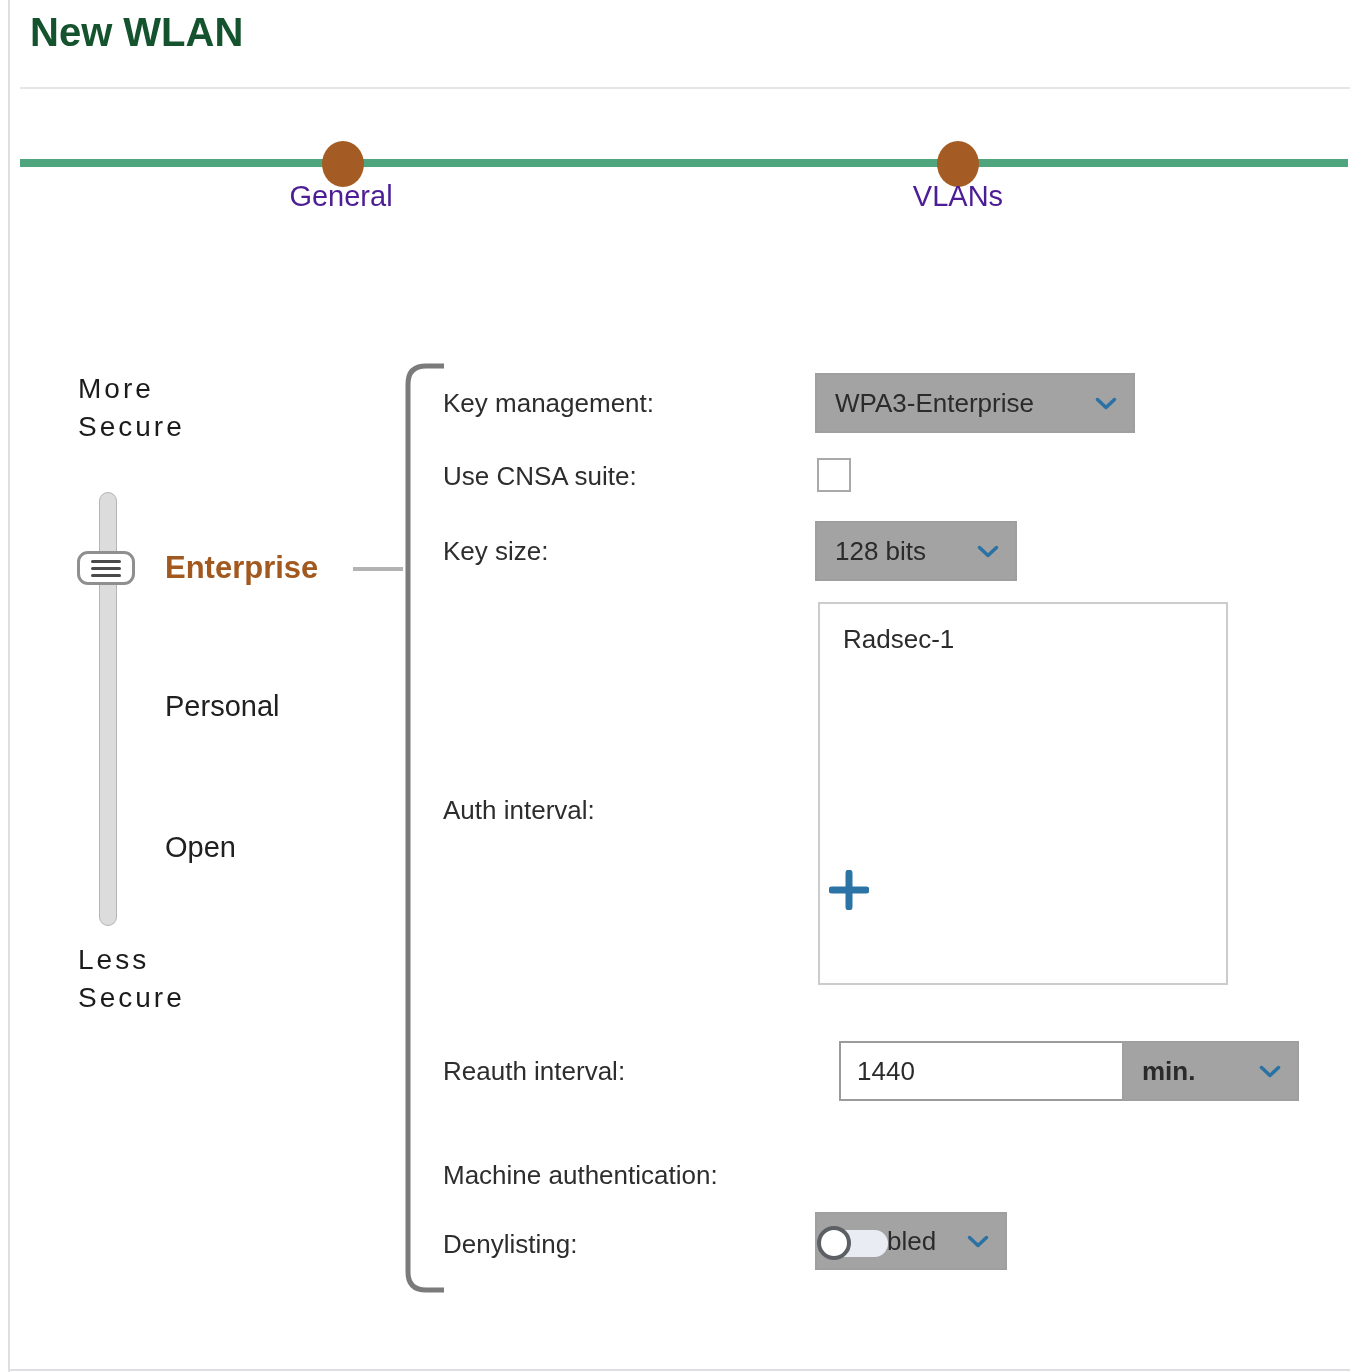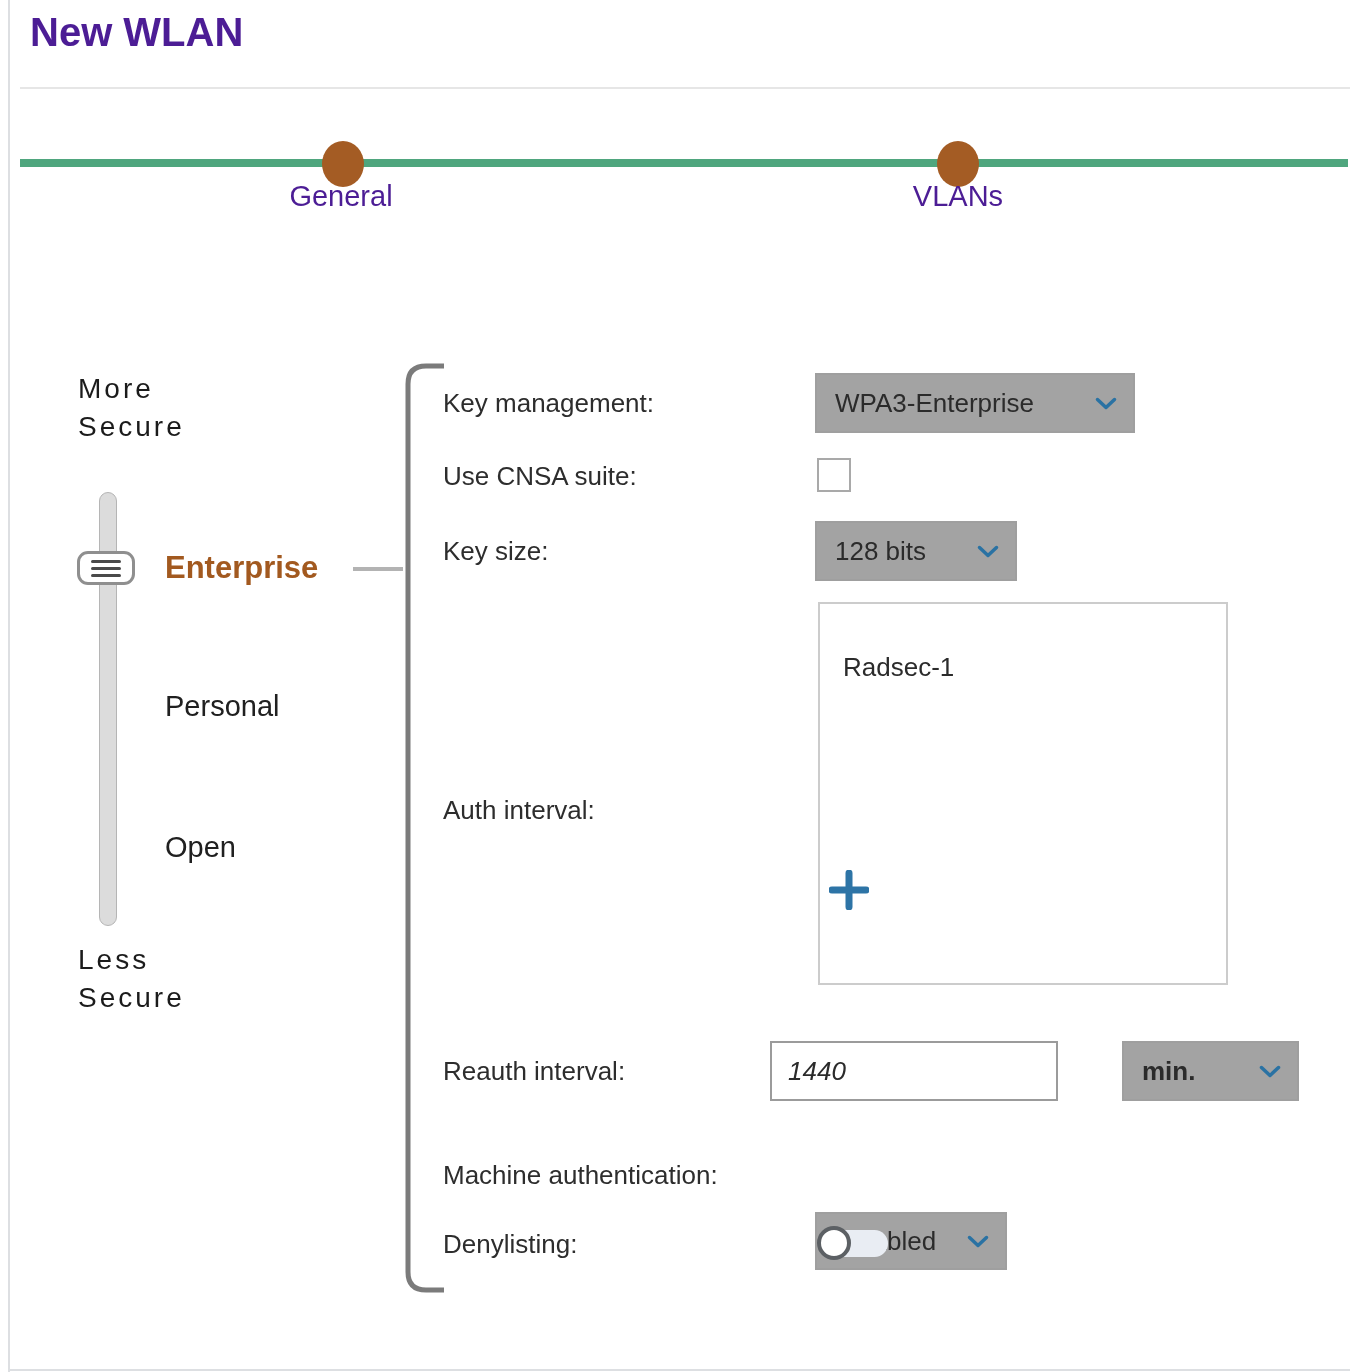--- a/index.html
+++ b/index.html
@@ -3,21 +3,21 @@
 <meta charset="utf-8">
 <style>
   html,body { margin:0; padding:0; background:#fff; }
   .canvas {
     position:relative; width:1350px; height:1372px; background:#ffffff;
     font-family:"Liberation Sans","DejaVu Sans",sans-serif; overflow:hidden;
   }
   .panel-left-border { position:absolute; left:8px; top:0; width:2px; height:1372px; background:#dddfe2; }
   .panel-bottom-border { position:absolute; left:8px; top:1369px; width:1342px; height:2px; background:#dddfe2; }
 
-  .page-title { position:absolute; left:30px; top:10px; font-size:40px; font-weight:bold; color:#4c1d95; }
+  .page-title { position:absolute; left:30px; top:10px; font-size:40px; font-weight:bold; color:#14532d; }
   .title-divider { position:absolute; left:20px; top:87px; width:1330px; height:2px; background:#e6e6e6; }
 
   
   .stepper-line { position:absolute; left:20px; top:159px; width:1328px; height:8px; background:#4fa67e; }
   .step-dot { position:absolute; width:42px; height:46px; border-radius:50%; background:#a45c24; top:141px; }
   .dot-general { left:322px; }
   .dot-vlans { left:937px; }
   .step-label { position:absolute; top:180px; font-size:29px; color:#4c1d95; transform:translateX(-50%); white-space:nowrap; }
   .lbl-general { left:341px; }
   .lbl-vlans { left:958px; }
@@ -50,25 +50,25 @@
     display:flex; align-items:center; justify-content:space-between; padding:0 16px 0 18px; font-size:26px; color:#2b2b2b; cursor:default; }
   .dd-keymgmt { left:815px; top:373px; width:320px; }
   .dd-keysize { left:815px; top:521px; width:202px;gap:22px; }
   .dd-minutes { left:1122px; top:1041px; width:177px;font-weight:bold; }
   .dd-machine { left:815px; top:1212px; width:192px; height:58px; }
   .chev { flex:0 0 auto; margin-left:14px; }
 
   .checkbox { position:absolute; left:817px; top:458px; width:34px; height:34px; background:#fff; border:2px solid #a9a9a9; box-sizing:border-box; }
 
   .auth-box { position:absolute; left:818px; top:602px; width:410px; height:383px; background:#fff; border:2px solid #cccccc; box-sizing:border-box; }
-  .server-item { padding:20px 0 0 23px; font-size:26px; color:#2b2b2b;margin-top:28px; }
+  .server-item { padding:20px 0 0 23px; font-size:26px; color:#2b2b2b; }
   .add-btn { position:absolute; left:9px; top:266px; width:40px; height:40px; }
 
-  .text-input { position:absolute; left:770px; top:1041px; width:288px; height:60px; border:2px solid #9b9b9b; box-sizing:border-box;
-    font-family:"Liberation Sans","DejaVu Sans",sans-serif; font-size:26px; color:#2b2b2b; padding:0 0 0 16px; outline:none;font-style:italic; }
+  .text-input { position:absolute; left:839px; top:1041px; width:288px; height:60px; border:2px solid #9b9b9b; box-sizing:border-box;
+    font-family:"Liberation Sans","DejaVu Sans",sans-serif; font-size:26px; color:#2b2b2b; padding:0 0 0 16px; outline:none; }
 
   .toggle { position:absolute; left:817px; top:1226px; width:72px; height:34px; }
   .toggle-track { position:absolute; left:2px; top:4px; width:69px; height:27px; border-radius:14px; background:#e9edf3; }
   .toggle-knob { position:absolute; left:0; top:0; width:26px; height:26px; border:4px solid #5c6064; border-radius:50%; background:#fff; }
 </style>
 </head>
 <body>
 
 <div class="canvas">
 

